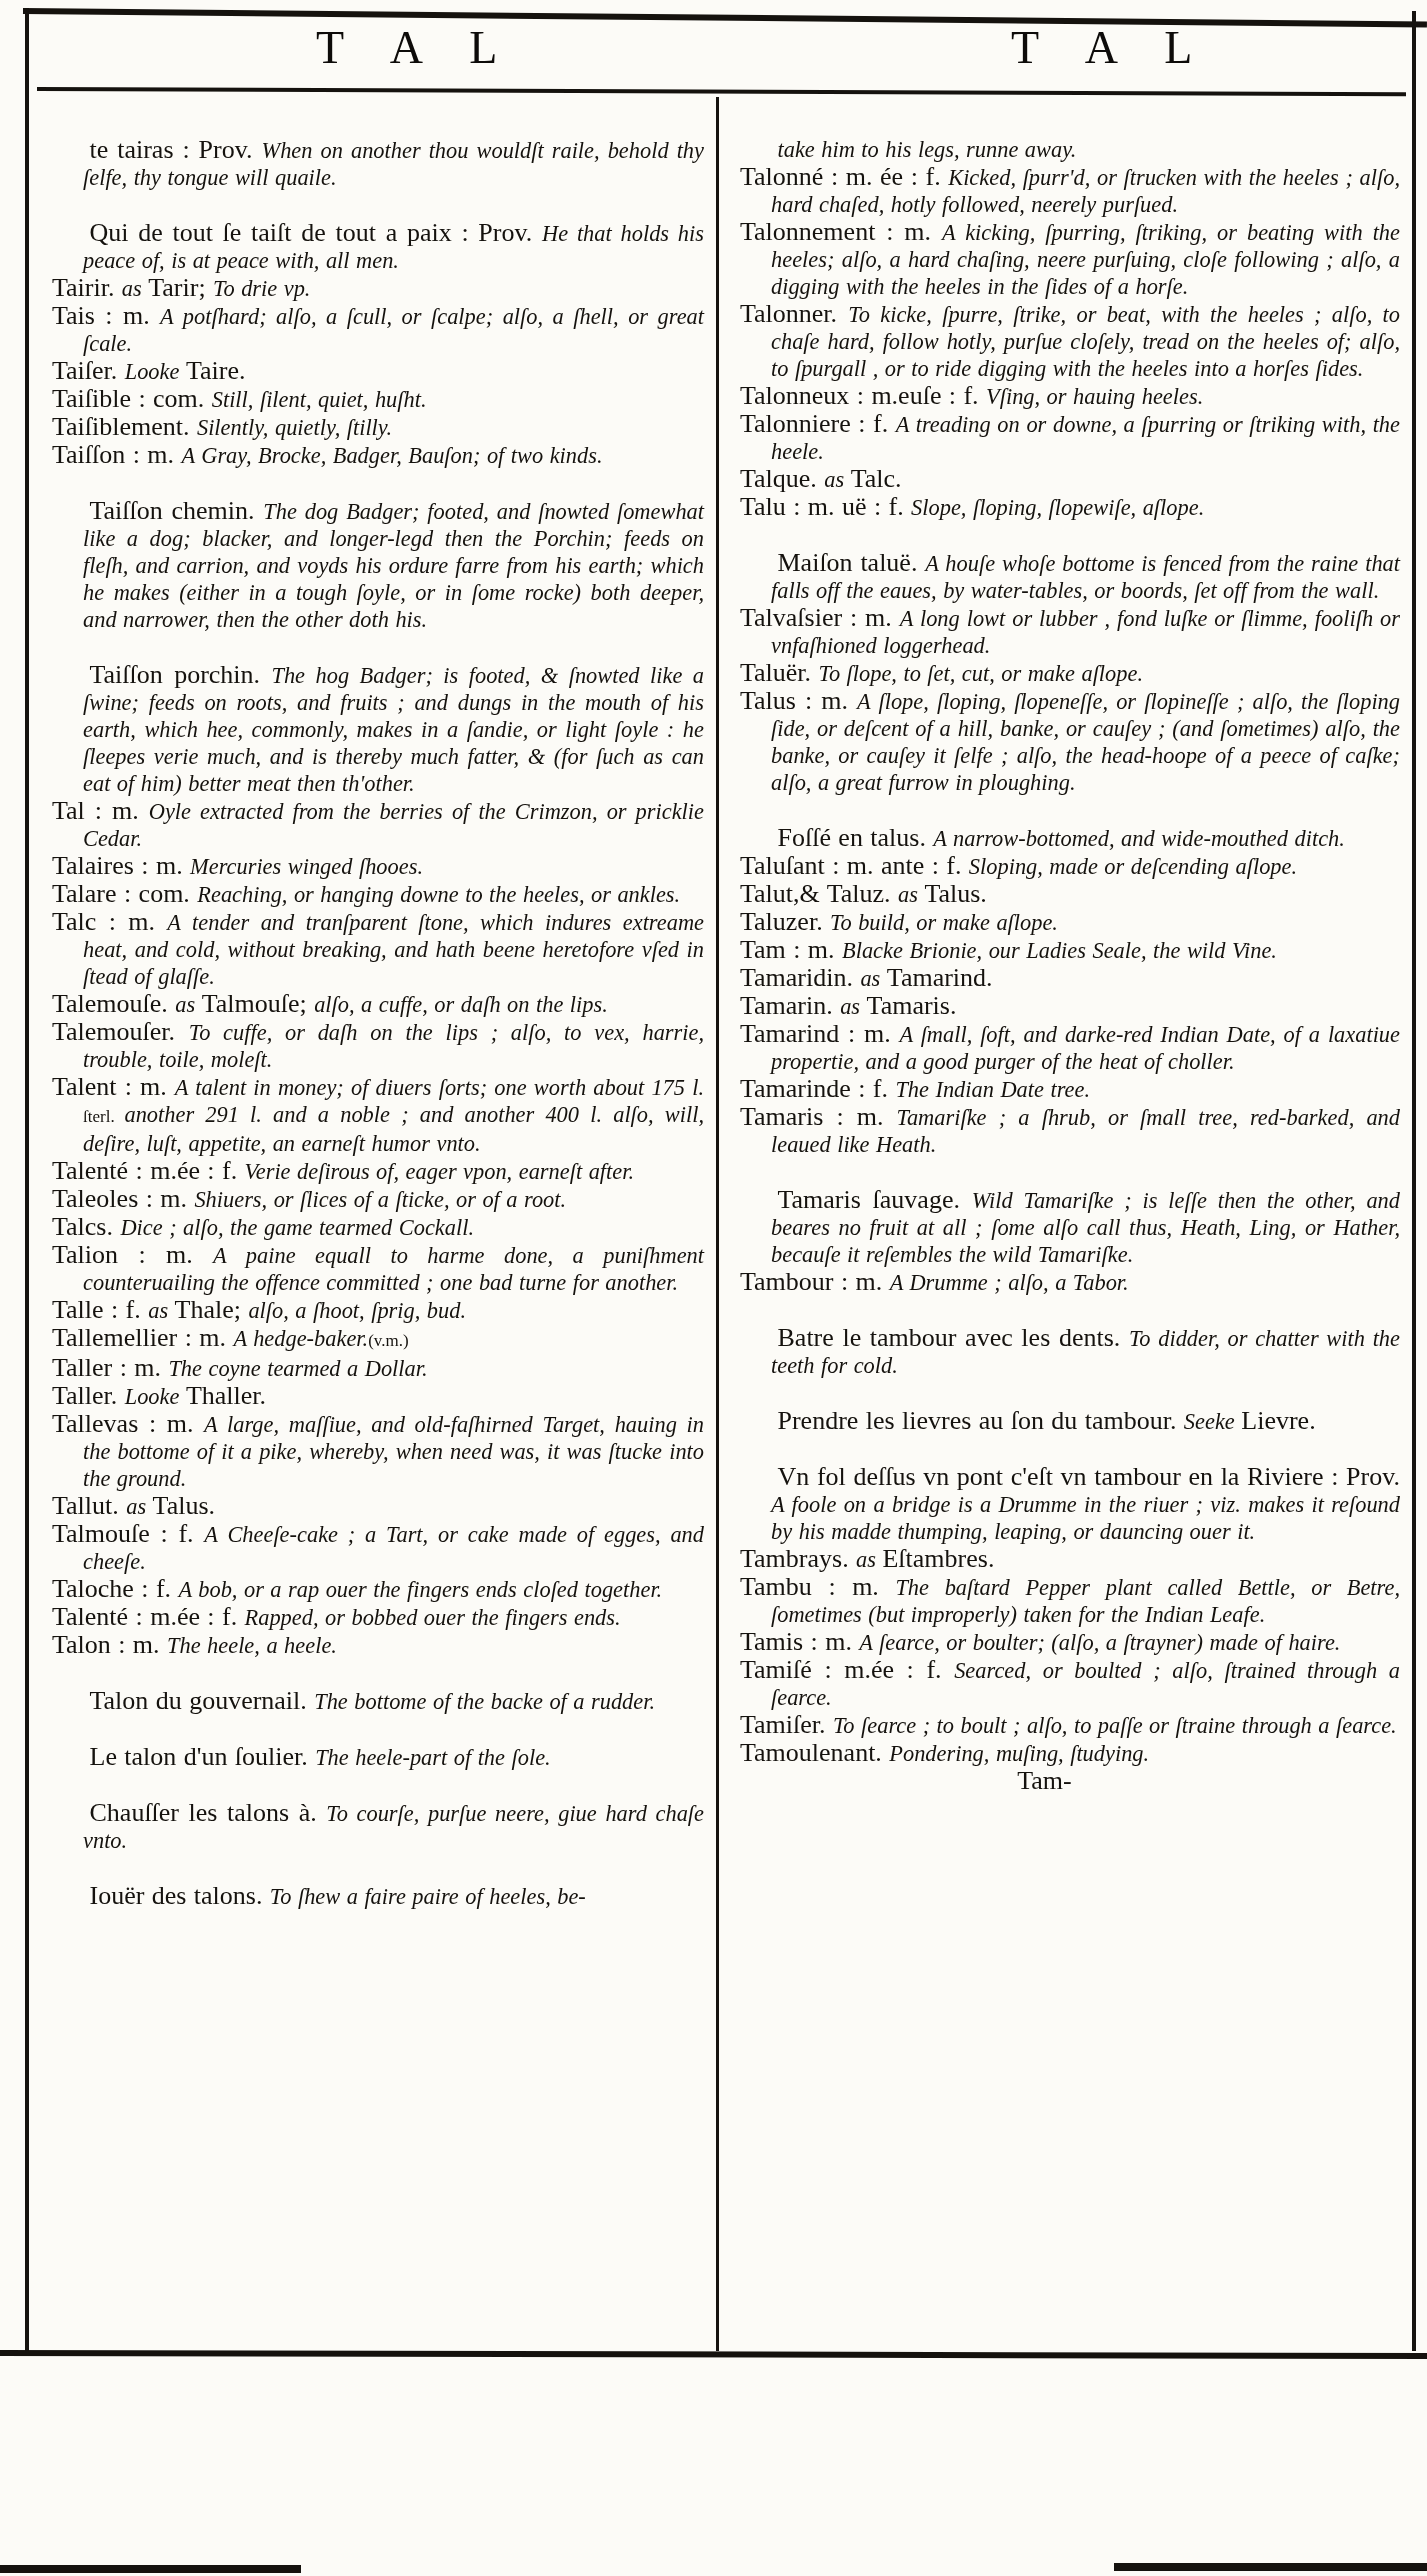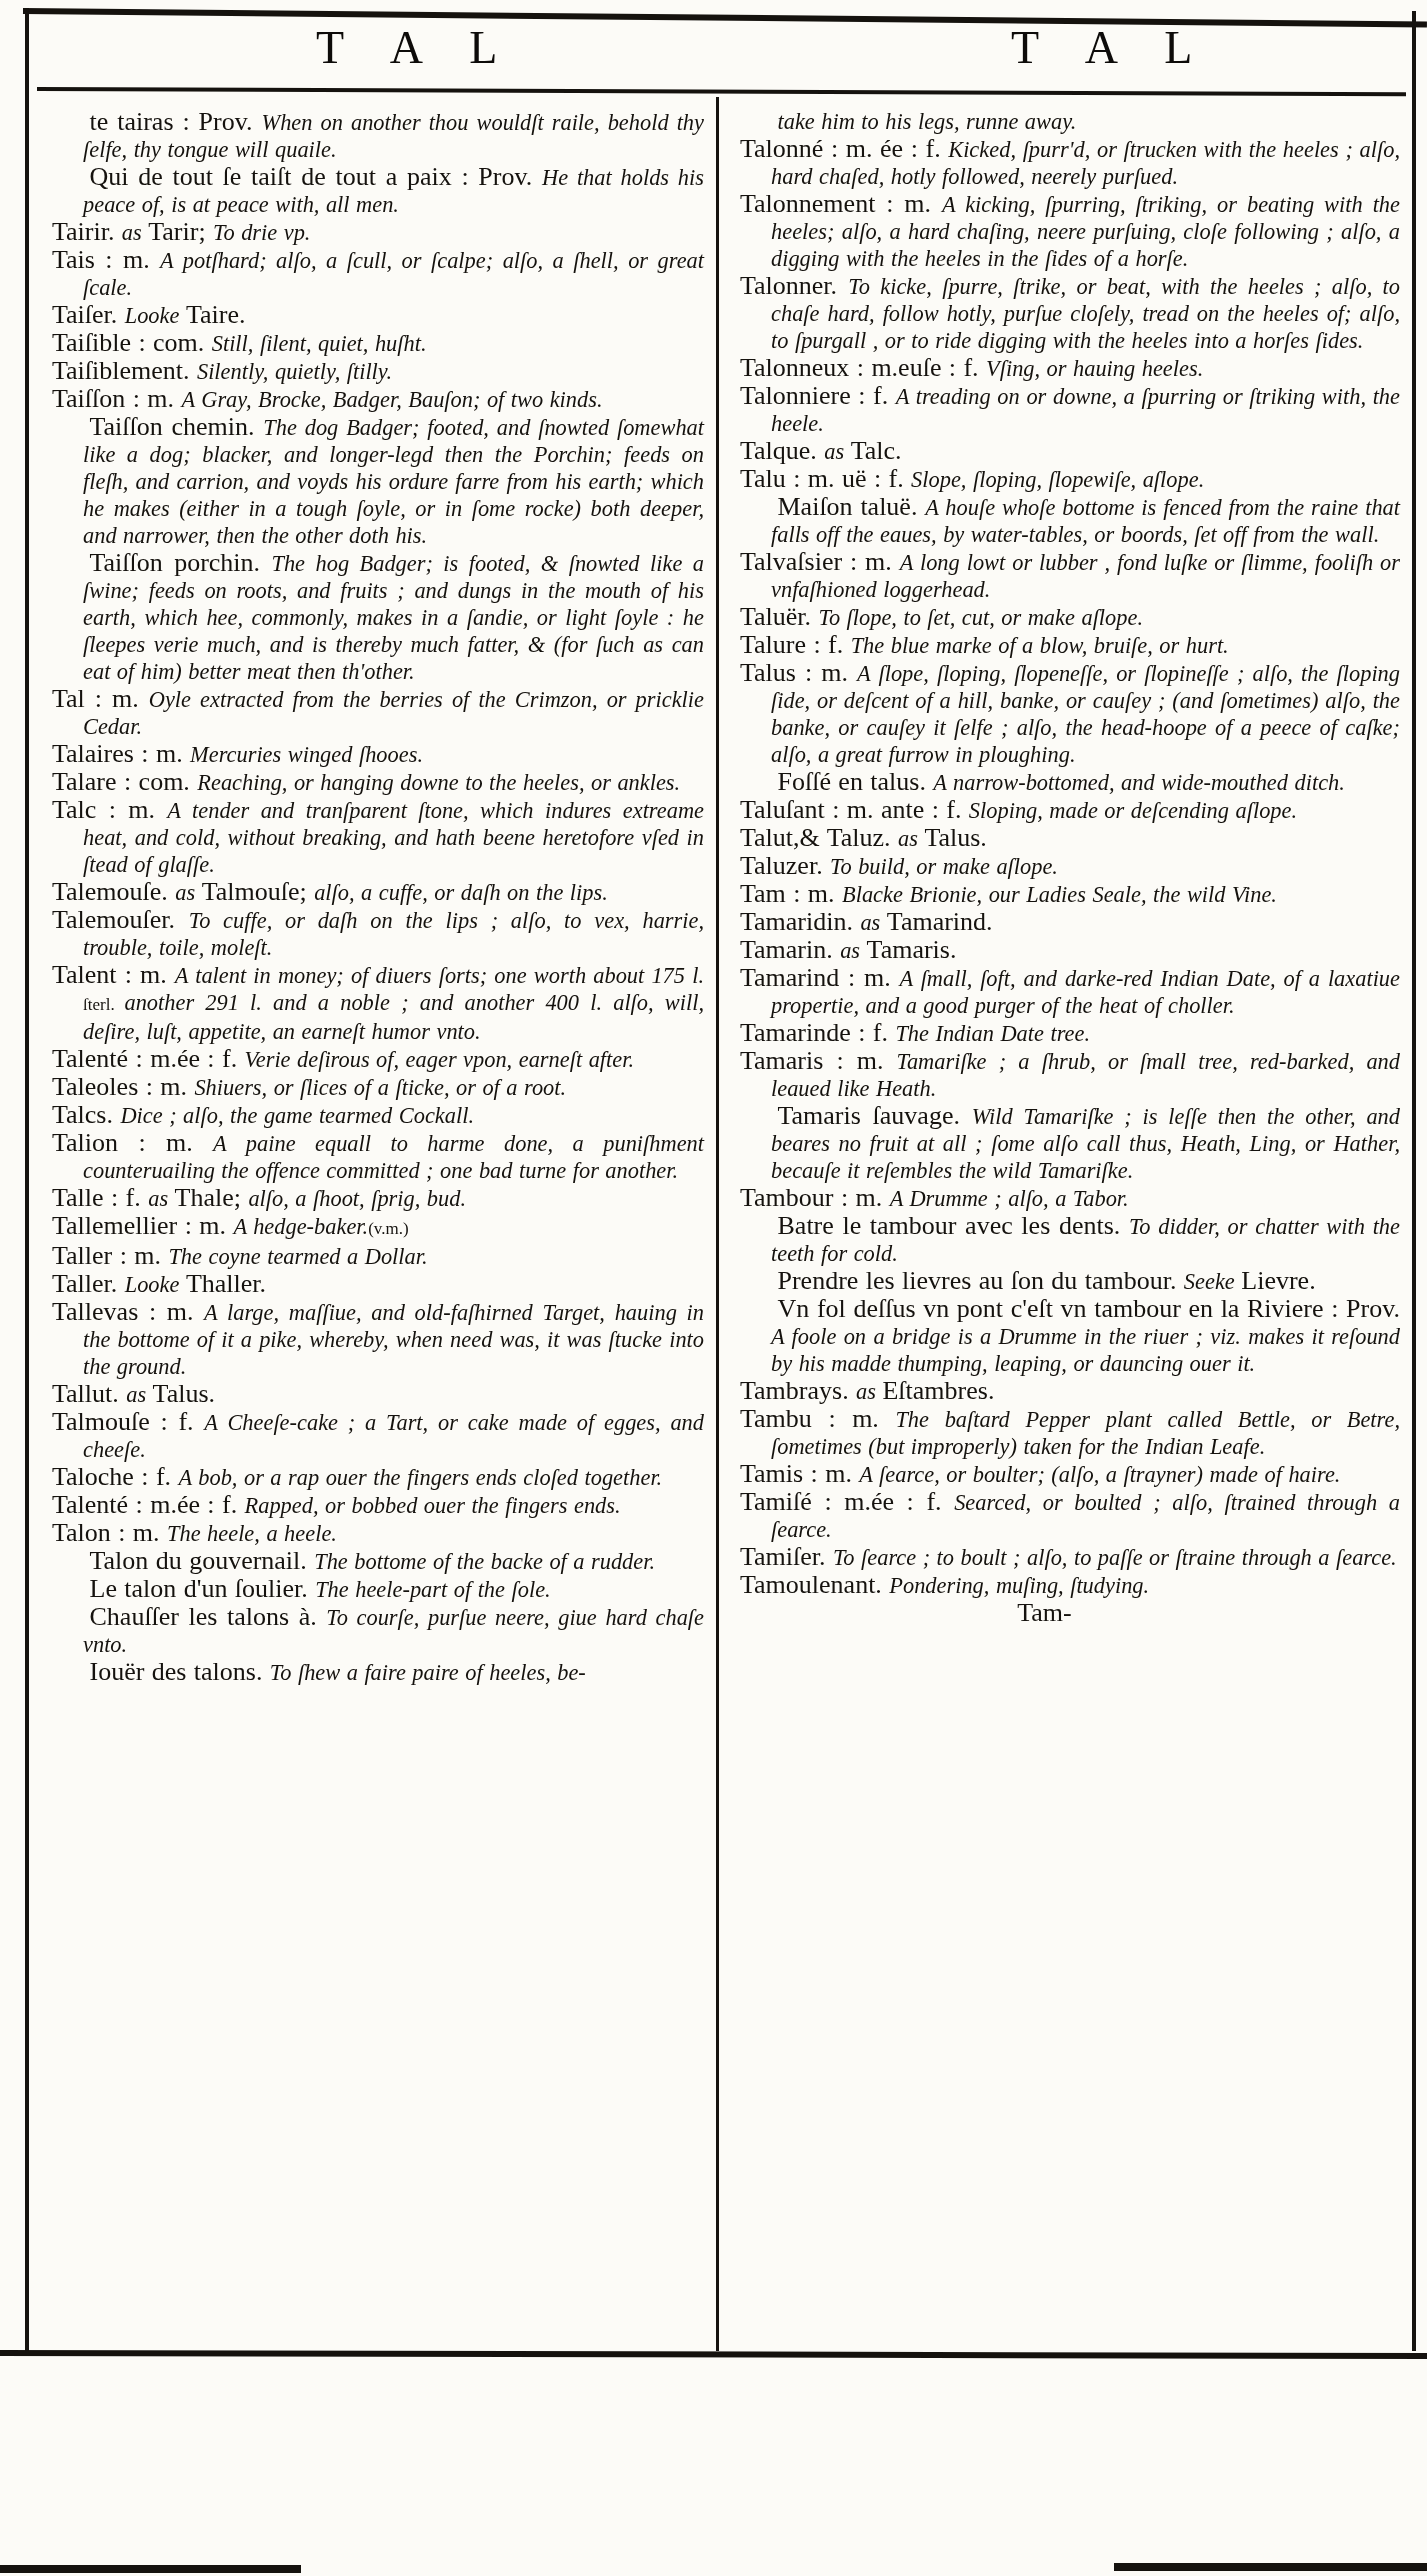--- a/index.html
+++ b/index.html
@@ -29,21 +29,21 @@
   .col{
     position:absolute;top:108px;text-align:justify;
   }
   #left-column{left:52px;width:652px;}
   #right-column{left:740px;width:660px;}
   p.entry{
     margin:0;padding-left:31px;text-indent:-31px;
     font-size:22.4px;line-height:27px;
     word-spacing:0.9px;
   }
-  p.entry.sub{text-indent:6.5px;}
+  p.entry.sub{text-indent:6.5px;margin-top:28px;}
   p.entry span.h{font-size:26px;}
   p.entry span.r{font-size:17px;}
   p.entry span.i{font-style:italic;font-size:22.4px;}
   #catchword{
     margin-top:0;text-align:center;padding-right:51px;
     font-size:26px;line-height:28px;
   }
 </style>
 </head>
 <body>
@@ -102,21 +102,20 @@
     <p class="entry"><span class="h">Talonné : m. ée : f. </span><span class="i">Kicked, ſpurr'd, or ſtrucken with the heeles ; alſo, hard chaſed, hotly followed, neerely purſued.</span></p>
     <p class="entry"><span class="h">Talonnement : m. </span><span class="i">A kicking, ſpurring, ſtriking, or beating with the heeles; alſo, a hard chaſing, neere purſuing, cloſe following ; alſo, a digging with the heeles in the ſides of a horſe.</span></p>
     <p class="entry"><span class="h">Talonner. </span><span class="i">To kicke, ſpurre, ſtrike, or beat, with the heeles ; alſo, to chaſe hard, follow hotly, purſue cloſely, tread on the heeles of; alſo, to ſpurgall , or to ride digging with the heeles into a horſes ſides.</span></p>
     <p class="entry"><span class="h">Talonneux : m.euſe : f. </span><span class="i">Vſing, or hauing heeles.</span></p>
     <p class="entry"><span class="h">Talonniere : f. </span><span class="i">A treading on or downe, a ſpurring or ſtriking with, the heele.</span></p>
     <p class="entry"><span class="h">Talque. </span><span class="i">as </span><span class="h">Talc.</span></p>
     <p class="entry"><span class="h">Talu : m. uë : f. </span><span class="i">Slope, ſloping, ſlopewiſe, aſlope.</span></p>
     <p class="entry sub"><span class="h">Maiſon taluë. </span><span class="i">A houſe whoſe bottome is fenced from the raine that falls off the eaues, by water-tables, or boords, ſet off from the wall.</span></p>
     <p class="entry"><span class="h">Talvaſsier : m. </span><span class="i">A long lowt or lubber , fond luſke or ſlimme, fooliſh or vnfaſhioned loggerhead.</span></p>
     <p class="entry"><span class="h">Taluër. </span><span class="i">To ſlope, to ſet, cut, or make aſlope.</span></p>
-    <p class="entry"><span class="h">Talure : f. </span><span class="i">The blue marke of a blow, bruiſe, or hurt.</span></p>
     <p class="entry"><span class="h">Talus : m. </span><span class="i">A ſlope, ſloping, ſlopeneſſe, or ſlopineſſe ; alſo, the ſloping ſide, or deſcent of a hill, banke, or cauſey ; (and ſometimes) alſo, the banke, or cauſey it ſelfe ; alſo, the head-hoope of a peece of caſke; alſo, a great furrow in ploughing.</span></p>
     <p class="entry sub"><span class="h">Foſſé en talus. </span><span class="i">A narrow-bottomed, and wide-mouthed ditch.</span></p>
     <p class="entry"><span class="h">Taluſant : m. ante : f. </span><span class="i">Sloping, made or deſcending aſlope.</span></p>
     <p class="entry"><span class="h">Talut,&amp; Taluz. </span><span class="i">as </span><span class="h">Talus.</span></p>
     <p class="entry"><span class="h">Taluzer. </span><span class="i">To build, or make aſlope.</span></p>
     <p class="entry"><span class="h">Tam : m. </span><span class="i">Blacke Brionie, our Ladies Seale, the wild Vine.</span></p>
     <p class="entry"><span class="h">Tamaridin. </span><span class="i">as </span><span class="h">Tamarind.</span></p>
     <p class="entry"><span class="h">Tamarin. </span><span class="i">as </span><span class="h">Tamaris.</span></p>
     <p class="entry"><span class="h">Tamarind : m. </span><span class="i">A ſmall, ſoft, and darke-red Indian Date, of a laxatiue propertie, and a good purger of the heat of choller.</span></p>
     <p class="entry"><span class="h">Tamarinde : f. </span><span class="i">The Indian Date tree.</span></p>

